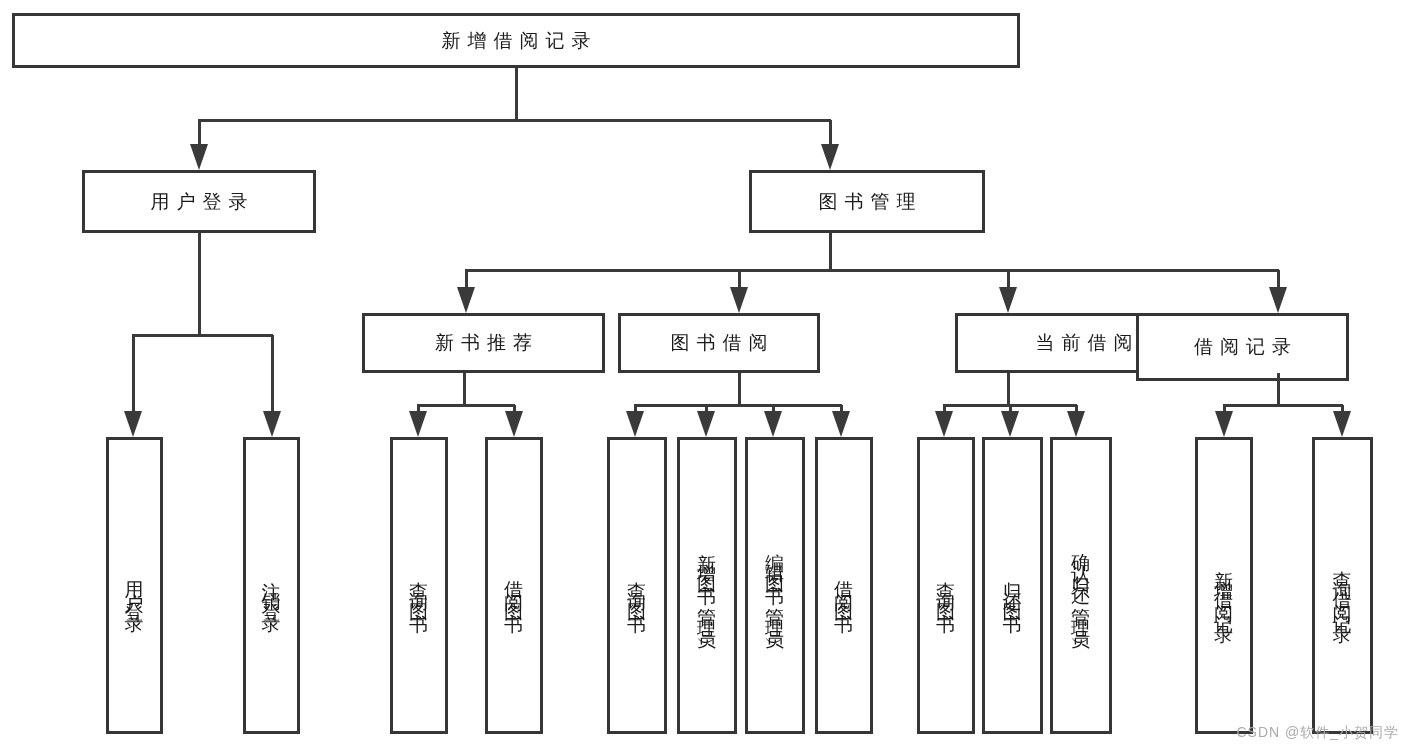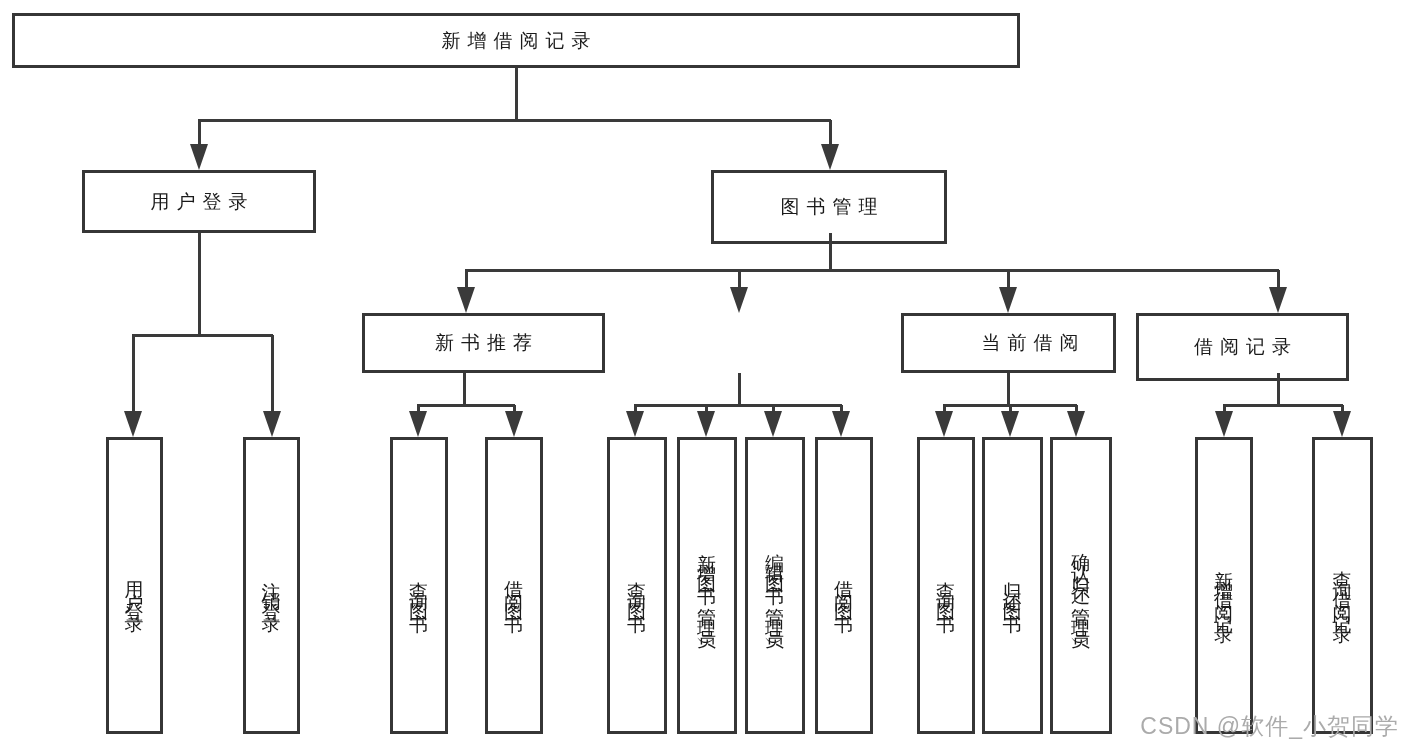--- a/index.html
+++ b/index.html
@@ -37,36 +37,37 @@
   .arrowhead{
     position:absolute;width:0;height:0;
     border-left:9px solid transparent;
     border-right:9px solid transparent;
     border-top:26px solid #3a3a3a;
   }
   .watermark{
     position:absolute;
     right:6px;bottom:5px;
     color:#ababab;
-    font-size:23px;
+    font-size:14px;
     letter-spacing:1px;
   }
 </style>
 </head>
 <body>
 
 <div id="canvas">
 
   <div class="node" style="left:12px;top:13px;width:1008px;height:55px;">新增借阅记录</div>
 
   <div class="node" style="left:82px;top:170px;width:234px;height:63px;">用户登录</div>
-  <div class="node" style="left:711px;top:170px;width:236px;height:74px;">图书管理</div>
+  <div class="node" style="left:749px;top:170px;width:236px;height:63px;">图书管理</div>
 
   <div class="node" style="left:362px;top:313px;width:243px;height:60px;">新书推荐</div>
-  <div class="node" style="left:901px;top:313px;width:215px;height:60px;padding-left:43px;">当前借阅</div>
+  <div class="node" style="left:618px;top:313px;width:202px;height:60px;">图书借阅</div>
+  <div class="node" style="left:955px;top:313px;width:215px;height:60px;padding-left:43px;">当前借阅</div>
   <div class="node" style="left:1136px;top:313px;width:213px;height:68px;">借阅记录</div>
 
   <div class="node vnode" style="left:106px;top:437px;width:57px;height:297px;">用户登录</div>
   <div class="node vnode" style="left:243px;top:437px;width:57px;height:297px;">注销登录</div>
 
   <div class="node vnode" style="left:390px;top:437px;width:58px;height:297px;">查询图书</div>
   <div class="node vnode" style="left:485px;top:437px;width:58px;height:297px;">借阅图书</div>
 
   <div class="node vnode" style="left:607px;top:437px;width:60px;height:297px;">查询图书</div>
   <div class="node vnode" style="left:677px;top:437px;width:60px;height:297px;">新增图书（管理员）</div>

